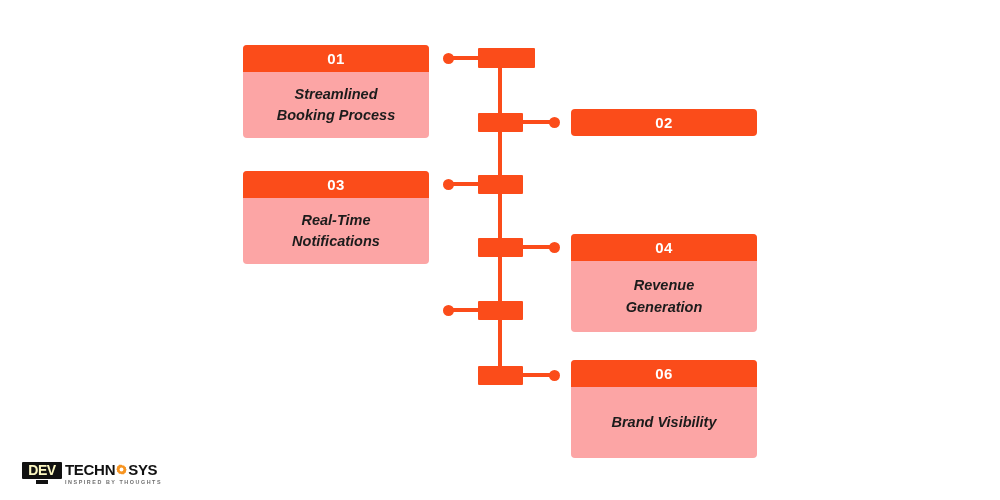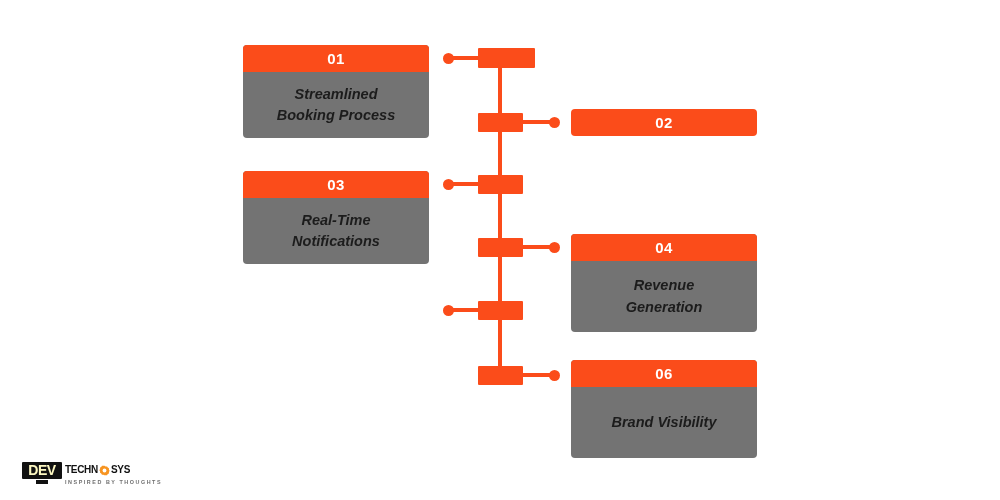--- a/index.html
+++ b/index.html
@@ -17,21 +17,21 @@
     position: relative;
     width: 1000px;
     height: 500px;
   }
 
   
   .card {
     position: absolute;
     border-radius: 4px;
     overflow: hidden;
-    background: #737373;
+    background: #fca5a5;
     box-sizing: border-box;
   }
   .card-header {
     height: 27px;
     background: #FB4C1A;
     color: #ffffff;
     font-size: 15px;
     font-weight: bold;
     letter-spacing: 0.5px;
     display: flex;
@@ -154,22 +154,22 @@
     width: 12px;
     height: 4px;
     background: #111111;
     margin: 1px auto 0 auto;
   }
   .logo-right {
     margin-left: 3px;
   }
   .logo-word {
     display: flex;
-    align-items: center;
-    font-size: 10px;
+    align-items: flex-start;
+    font-size: 15px;
     font-weight: bold;
     color: #111111;
     letter-spacing: -0.3px;
     line-height: 16px;
   }
   .logo-gear {
     display: inline-block;
     width: 11px;
     height: 11px;
     margin: 0 1px;

